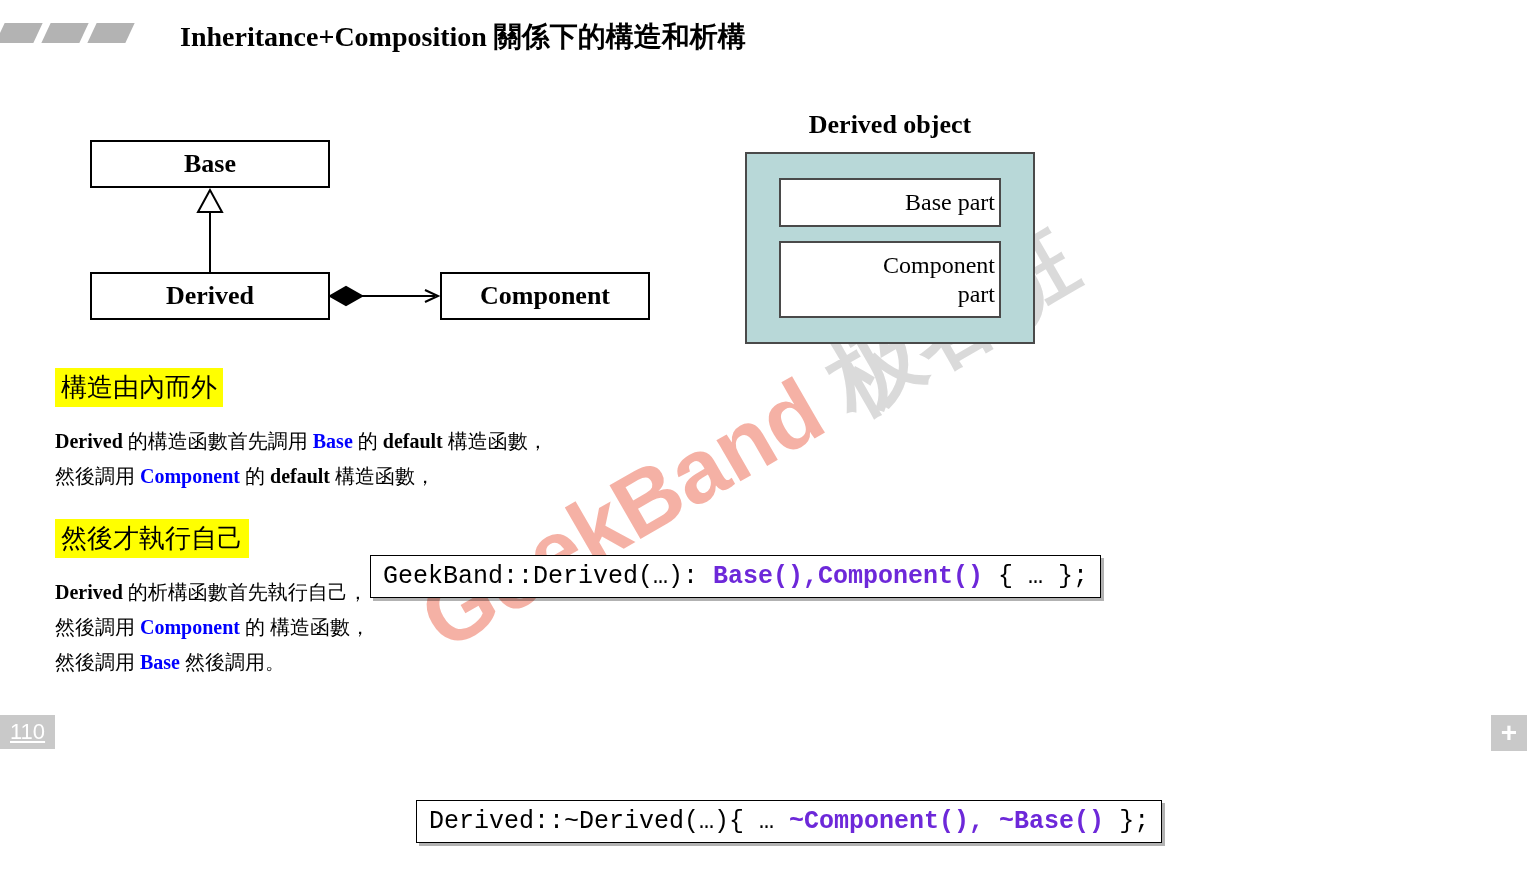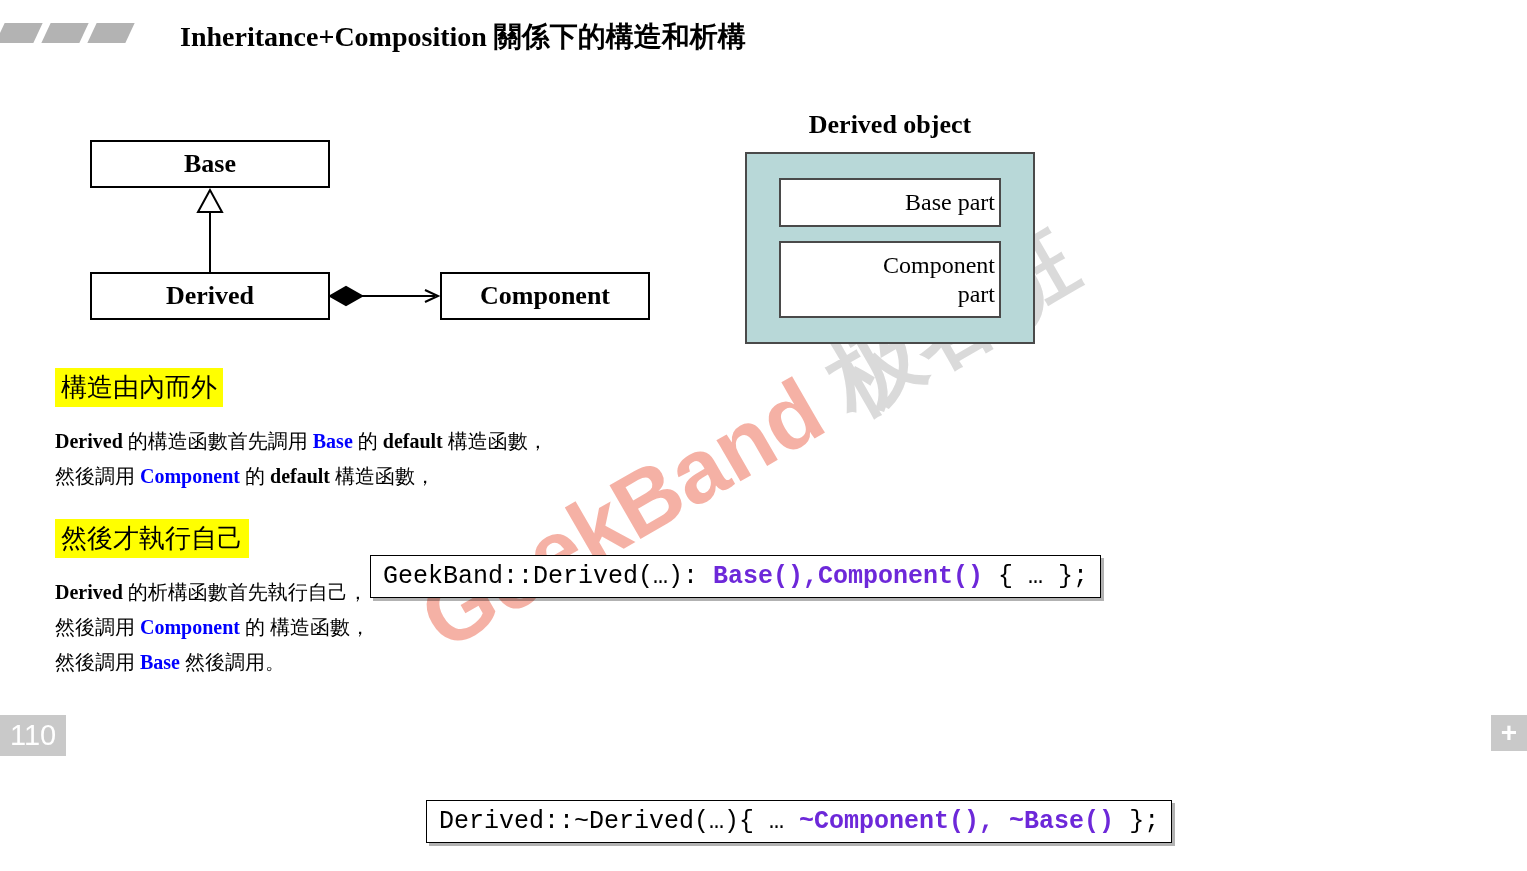--- a/index.html
+++ b/index.html
@@ -120,31 +120,32 @@
     border: 1px solid #000;
     background: #fff;
     font-family: "Courier New", monospace;
     font-size: 25px;
     padding: 6px 12px;
     box-shadow: 3px 3px 0 rgba(0,0,0,0.3);
     white-space: nowrap;
   }
   .code-red { color: #6d28d9; font-weight: bold; }
   .code1 { top: 555px; left: 370px; }
-  .code2 { top: 800px; left: 426px; font-family: Liberation Mono, monospace; }
+  .code2 { top: 800px; left: 416px; font-family: Liberation Mono, monospace; }
 
   .page-badge {
     position: absolute;
     left: 0;
     top: 715px;
     background: #c9c9c9;
     color: #fff;
-    font-size: 29px;
+    font-size: 22px;
     font-family: Arial, sans-serif;
     padding: 4px 10px;
+    text-decoration: underline;
   }
   .plus-badge {
     position: absolute;
     right: 0;
     top: 715px;
     width: 36px;
     height: 36px;
     background: #c9c9c9;
     color: #fff;
     font-size: 28px;

